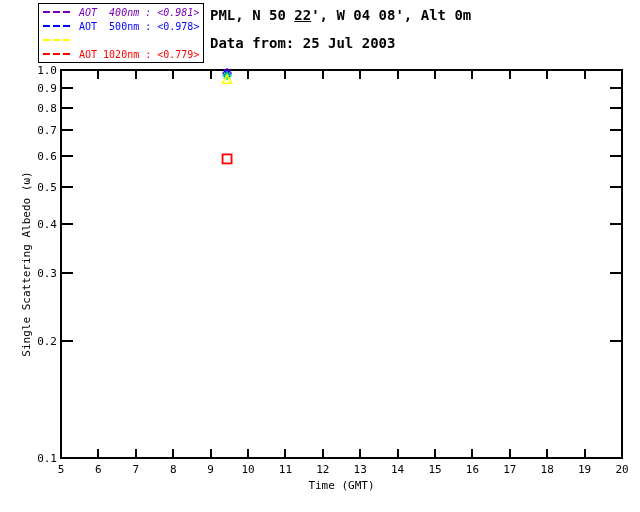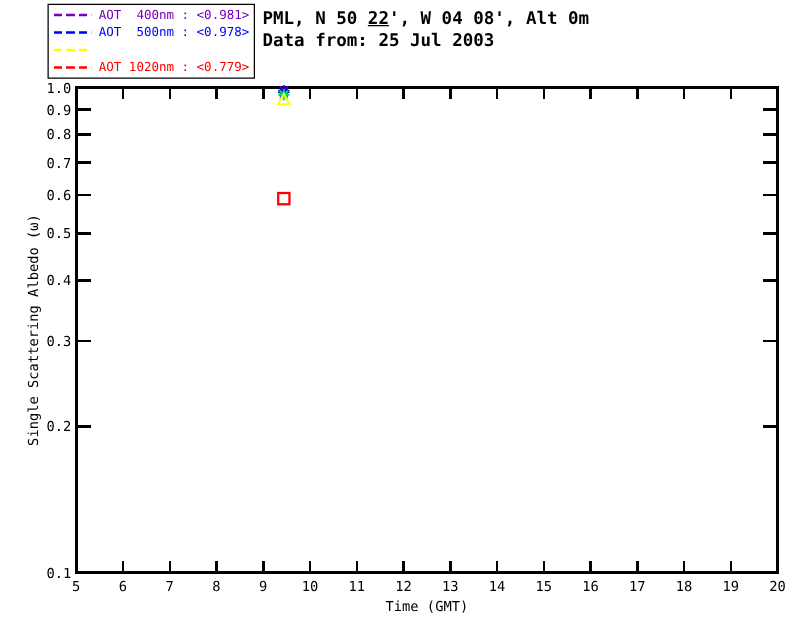--- a/index.html
+++ b/index.html
@@ -11,21 +11,21 @@
     overflow:hidden;
   }
   #chart-svg{position:absolute;left:0;top:0;}
   #chart-svg text{font-family:"DejaVu Sans Mono", monospace;font-size:11px;fill:#000;}
   #chart-svg .axis-title{font-size:11px;}
   .hdr{
     position:absolute;left:210px;
     font-size:14px;color:#000;white-space:pre;letter-spacing:0;font-weight:bold;
   }
   #hdr-site{top:7px;}
-  #hdr-date{top:25px;text-align:center;}
+  #hdr-date{top:35px;text-align:center;}
   #hdr-site .ul{text-decoration:underline;}
   #legend-box{
     position:absolute;left:38px;top:3px;
     width:166px;height:60px;
     border:1px solid #000;
     box-sizing:border-box;
     display:flex;flex-direction:column;justify-content:space-around;
     padding:1px 0 1px 4px;
   }
   .legend-row{display:flex;align-items:center;height:11px;}
@@ -33,21 +33,21 @@
   .legend-label{font-size:10px;white-space:pre;line-height:11px;}
 </style>
 </head>
 <body>
 
 <div id="window">
 
   <div id="legend-box">
       <div class="legend-row">
         <span class="legend-dash" style="background: repeating-linear-gradient(90deg, rgb(120, 0, 184) 0px, rgb(120, 0, 184) 7px, transparent 7px, transparent 10px);"></span>
-        <span class="legend-label" style="color: rgb(120, 0, 184);">AOT  400nm : &lt;0.981&gt;</span>
+        <span class="legend-label" style="color: rgb(120, 0, 184); font-style: italic;">AOT  400nm : &lt;0.981&gt;</span>
       </div>
       <div class="legend-row">
         <span class="legend-dash" style="background: repeating-linear-gradient(90deg, rgb(0, 0, 255) 0px, rgb(0, 0, 255) 7px, transparent 7px, transparent 10px);"></span>
         <span class="legend-label" style="color: rgb(0, 0, 255);">AOT  500nm : &lt;0.978&gt;</span>
       </div>
       <div class="legend-row">
         <span class="legend-dash" style="background: repeating-linear-gradient(90deg, rgb(255, 255, 0) 0px, rgb(255, 255, 0) 7px, transparent 7px, transparent 10px);"></span>
       </div>
       <div class="legend-row">
         <span class="legend-dash" style="background: repeating-linear-gradient(90deg, rgb(255, 0, 0) 0px, rgb(255, 0, 0) 7px, transparent 7px, transparent 10px);"></span>

